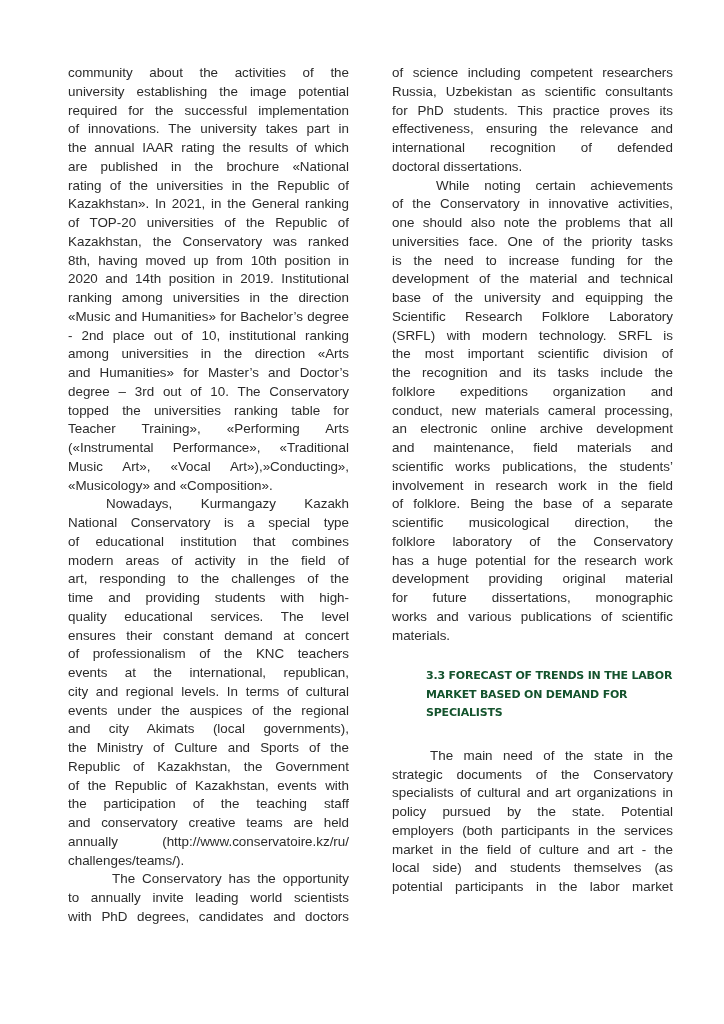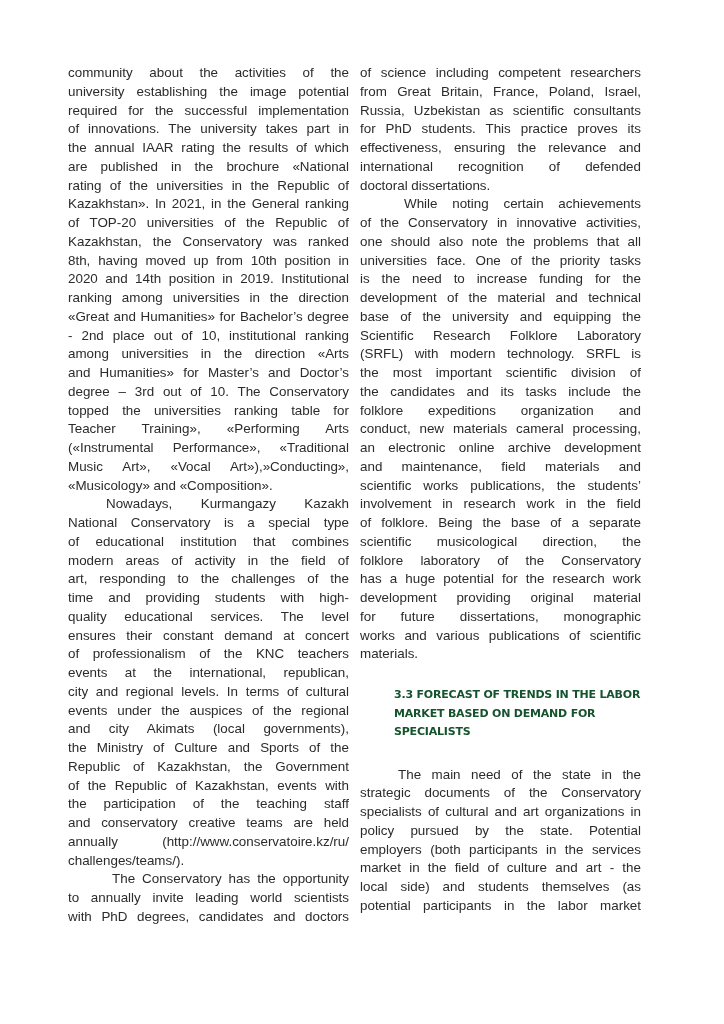--- a/index.html
+++ b/index.html
@@ -20,21 +20,21 @@
       left: 0; top: 0;
       width: 648px; height: 1024px;
       background: #ffffff;
     }
     .column {
       position: absolute;
       top: 64px;
       width: 281px;
     }
     .col-left { left: 68px; }
-    .col-right { left: 360px; }
+    .col-right { left: 392px; }
 
     .line {
       display: block;
       height: 18.75px;
       line-height: 18.75px;
       font-size: 13.4px;
       white-space: nowrap;
       text-align: justify;
       text-align-last: justify;
       overflow: visible;
@@ -81,21 +81,21 @@
       <span class="line">of innovations. The university takes part in</span>
       <span class="line">the annual IAAR rating the results of which</span>
       <span class="line">are published in the brochure «National</span>
       <span class="line">rating of the universities in the Republic of</span>
       <span class="line">Kazakhstan». In 2021, in the General ranking</span>
       <span class="line">of TOP-20 universities of the Republic of</span>
       <span class="line">Kazakhstan, the Conservatory was ranked</span>
       <span class="line">8th, having moved up from 10th position in</span>
       <span class="line">2020 and 14th position in 2019. Institutional</span>
       <span class="line">ranking among universities in the direction</span>
-      <span class="line">«Great and Humanities» for Bachelor’s degree</span>
+      <span class="line">«Music and Humanities» for Bachelor’s degree</span>
       <span class="line">- 2nd place out of 10, institutional ranking</span>
       <span class="line">among universities in the direction «Arts</span>
       <span class="line">and Humanities» for Master’s and Doctor’s</span>
       <span class="line">degree – 3rd out of 10. The Conservatory</span>
       <span class="line">topped the universities ranking table for</span>
       <span class="line">Teacher Training», «Performing Arts</span>
       <span class="line">(«Instrumental Performance», «Traditional</span>
       <span class="line">Music Art», «Vocal Art»),»Conducting»,</span>
       <span class="line last">«Musicology» and «Composition».</span>
     </div>
@@ -127,40 +127,39 @@
       <span class="line indent-lg">The Conservatory has the opportunity</span>
       <span class="line">to annually invite leading world scientists</span>
       <span class="line">with PhD degrees, candidates and doctors</span>
     </div>
   </div>
 
   <div class="column col-right">
 
     <div>
       <span class="line">of science including competent researchers</span>
-      <span class="line">from Great Britain, France, Poland, Israel,</span>
       <span class="line">Russia, Uzbekistan as scientific consultants</span>
       <span class="line">for PhD students. This practice proves its</span>
       <span class="line">effectiveness, ensuring the relevance and</span>
       <span class="line">international recognition of defended</span>
       <span class="line last">doctoral dissertations.</span>
     </div>
 
     <div>
       <span class="line indent-lg">While noting certain achievements</span>
       <span class="line">of the Conservatory in innovative activities,</span>
       <span class="line">one should also note the problems that all</span>
       <span class="line">universities face. One of the priority tasks</span>
       <span class="line">is the need to increase funding for the</span>
       <span class="line">development of the material and technical</span>
       <span class="line">base of the university and equipping the</span>
       <span class="line">Scientific Research Folklore Laboratory</span>
       <span class="line">(SRFL) with modern technology. SRFL is</span>
       <span class="line">the most important scientific division of</span>
-      <span class="line">the candidates and its tasks include the</span>
+      <span class="line">the recognition and its tasks include the</span>
       <span class="line">folklore expeditions organization and</span>
       <span class="line">conduct, new materials cameral processing,</span>
       <span class="line">an electronic online archive development</span>
       <span class="line">and maintenance, field materials and</span>
       <span class="line">scientific works publications, the students’</span>
       <span class="line">involvement in research work in the field</span>
       <span class="line">of folklore. Being the base of a separate</span>
       <span class="line">scientific musicological direction, the</span>
       <span class="line">folklore laboratory of the Conservatory</span>
       <span class="line">has a huge potential for the research work</span>

